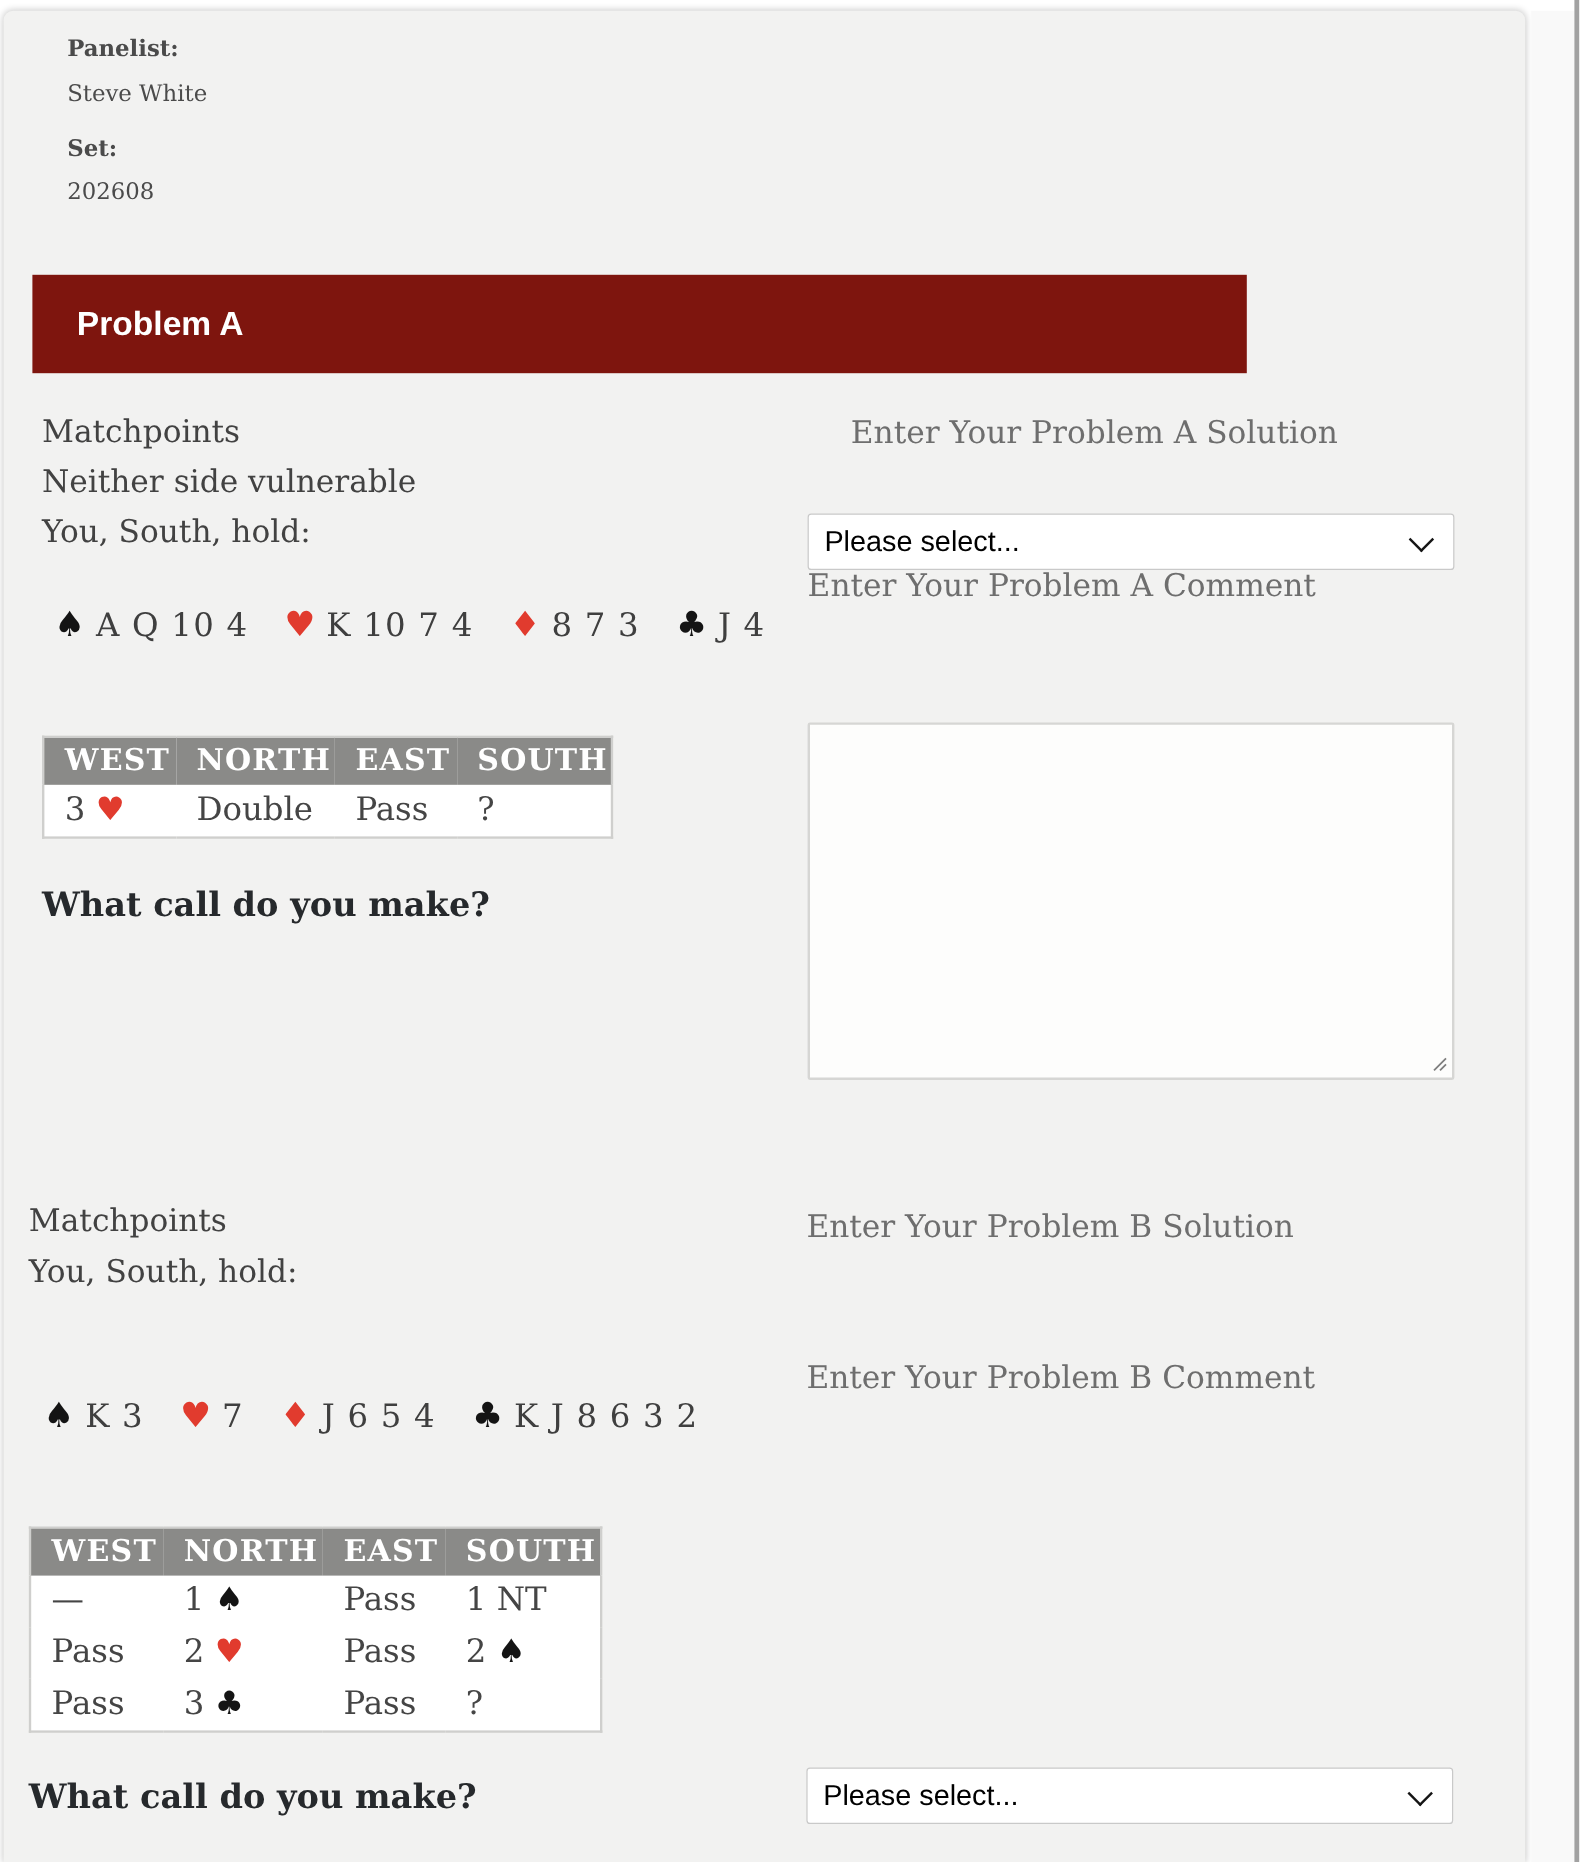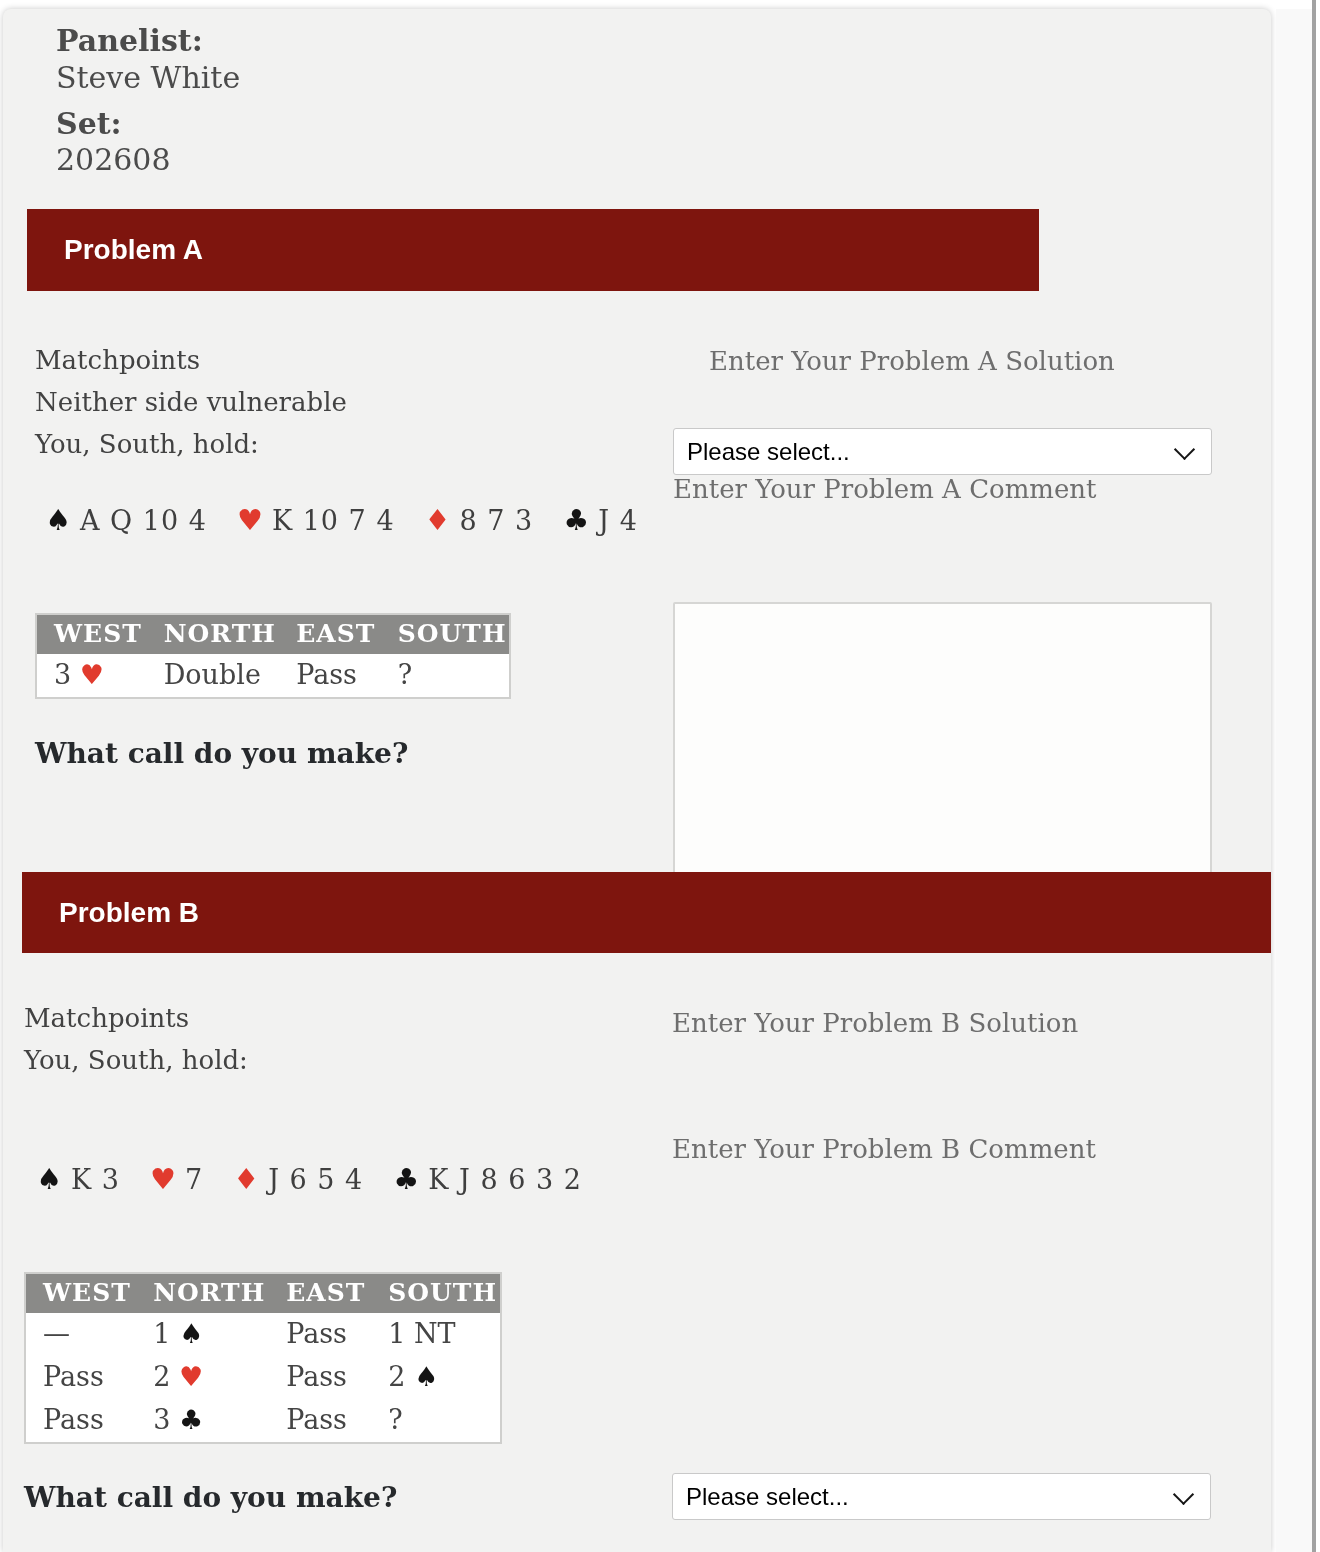--- a/index.html
+++ b/index.html
@@ -10,21 +10,21 @@
   .card{position:absolute;left:3px;top:9px;width:1268px;height:1543px;background:#f2f2f1;
         border-radius:8px 8px 0 0;box-shadow:0 0 6px rgba(0,0,0,.22);}
 
   
   .gutter{position:absolute;left:1276px;top:9px;width:36px;height:1543px;background:#f9f9f9;}
   .scrollbar{position:absolute;left:1312px;top:0;width:4px;height:1552px;background:#a2a2a2;}
 
   .abs{position:absolute;}
 
   
-  .meta-line{font-size:30px;color:#4b4b4b;line-height:34px;}
+  .meta-line{font-size:19px;color:#4b4b4b;line-height:34px;}
   .meta-bold{font-weight:bold;}
 
   
   .banner{background:#7e150e;color:#ffffff;display:flex;align-items:center;
           font-family:"Liberation Sans","DejaVu Sans",sans-serif;font-weight:700;
           font-size:28px;padding-left:37px;box-sizing:border-box;}
 
   
   .conds div{font-size:26px;line-height:42px;color:#424242;}
 
@@ -68,21 +68,21 @@
 <div class="page">
   <div class="card"></div>
   <div class="gutter"></div>
   <div class="scrollbar"></div>
 
   <div class="abs meta-line meta-bold" style="left:56px;top:24px;">Panelist:</div>
   <div class="abs meta-line" style="left:56px;top:61px;">Steve White</div>
   <div class="abs meta-line meta-bold" style="left:56px;top:107px;">Set:</div>
   <div class="abs meta-line" style="left:56px;top:143px;">202608</div>
 
-  <div class="abs banner" style="left:27px;top:209px;width:1012px;height:82px;">
+  <div class="abs banner" style="left:27px;top:229px;width:1012px;height:82px;">
     <span>Problem A</span>
   </div>
 
   <div class="abs conds" style="left:35px;top:339px;">
     <div>Matchpoints</div>
     <div>Neither side vulnerable</div>
     <div>You, South, hold:</div>
   </div>
 
   <div class="abs hand" style="left:45px;top:503px;">
@@ -135,23 +135,20 @@
 
   <div class="abs field-label" style="left:673px;top:474px;">Enter Your Problem A Comment</div>
   <div class="abs tawrap" style="left:673px;top:515px;width:539px;height:298px;">
     <textarea style=""></textarea>
     <svg class="resize-svg" width="16" height="16">
       <line x1="4" y1="14" x2="14" y2="4" stroke="#7e7e7e" stroke-width="1.5"></line>
       <line x1="9" y1="14" x2="14" y2="9" stroke="#7e7e7e" stroke-width="1.5"></line>
     </svg>
   </div>
 
-  <div class="abs banner" style="left:22px;top:872px;width:1249px;height:81px;">
-    <span>Problem B</span>
-  </div>
 
   <div class="abs conds" style="left:24px;top:997px;">
     <div>Matchpoints</div>
     <div>You, South, hold:</div>
   </div>
 
   <div class="abs hand" style="left:36px;top:1162px;">
     <span class="hgroup">
         <span class="suit bs">♠</span>
         <span class="cards">K 3</span>

